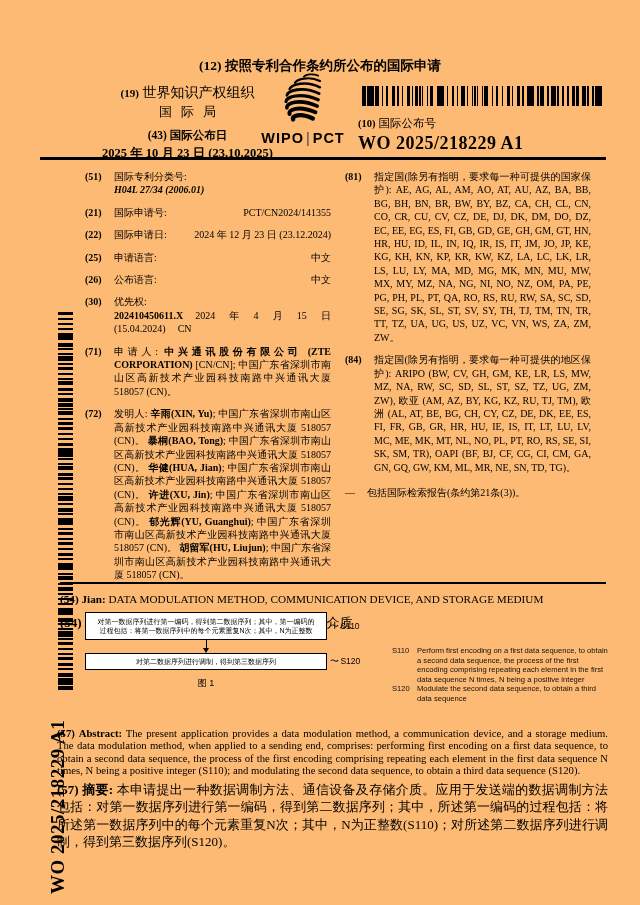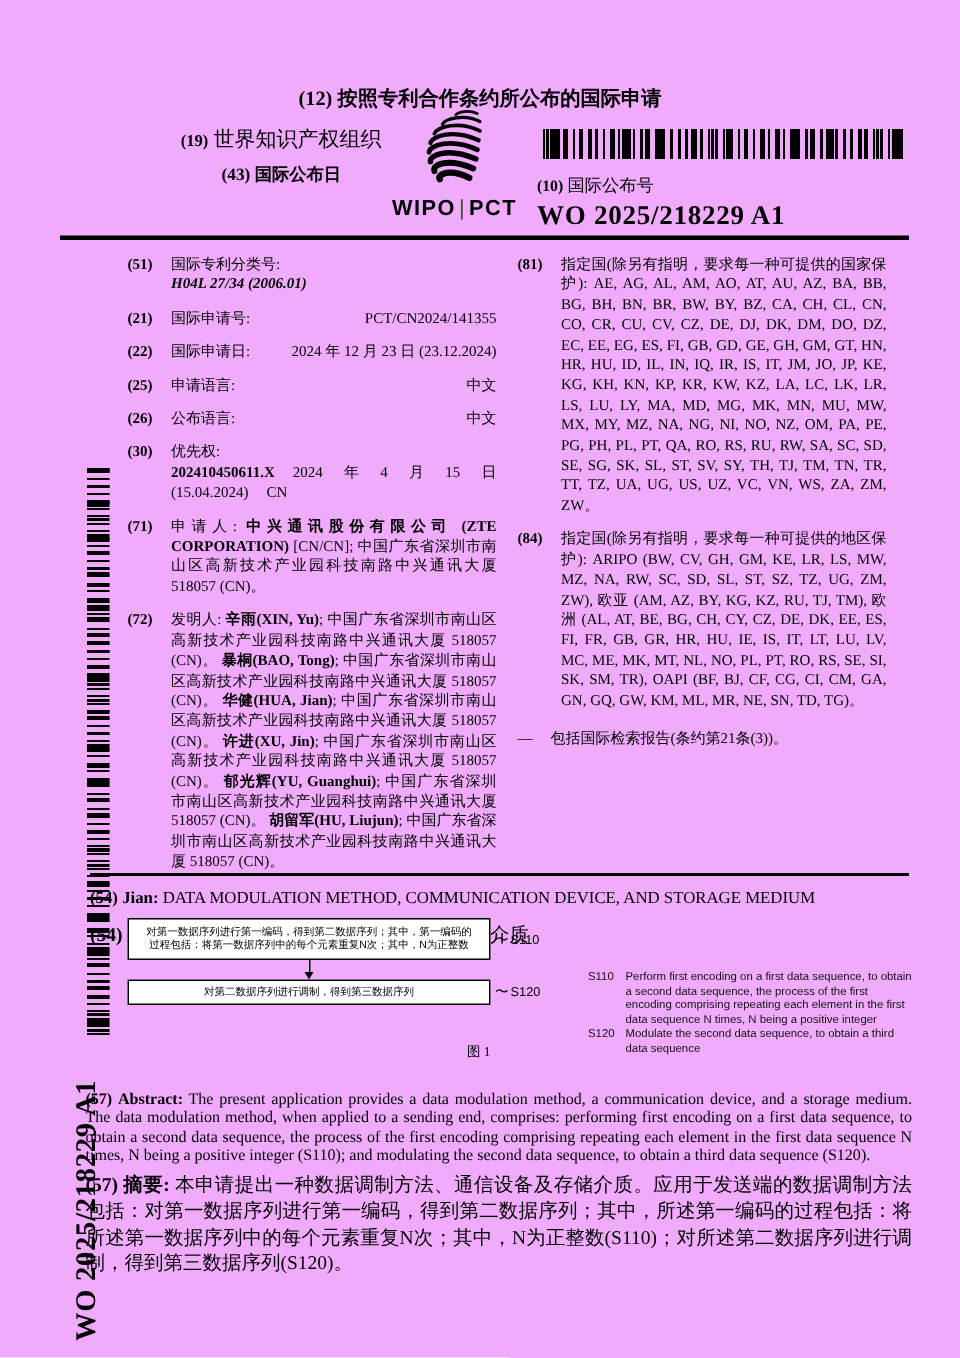--- a/index.html
+++ b/index.html
@@ -1,16 +1,16 @@
 <!DOCTYPE html>
 <html><head>
 <meta charset="utf-8">
 <style>
   html,body{margin:0;padding:0;background:#fff;}
-  .page{position:relative;width:640px;height:905px;background:#f0abfc;color:#000;
+  .page{position:relative;width:640px;height:905px;background:#fdba74;color:#000;
         font-family:"Liberation Serif","DejaVu Serif",serif;overflow:hidden;}
   .b{font-weight:bold;}
   p{margin:0;}
 
   
   .h12{position:absolute;top:57px;left:0;width:640px;text-align:center;font-weight:bold;font-size:13.5px;}
   .h19{position:absolute;top:84px;left:70px;width:235px;text-align:center;}
   .h19 .l1{font-size:14px;}
   .h19 .l1 .num{font-size:11px;font-weight:bold;}
   .h19 .l2{font-size:13px;letter-spacing:9px;padding-left:9px;margin-top:1px;}
@@ -56,21 +56,21 @@
   .figwrap{position:absolute;left:85px;top:612px;width:300px;font-family:"Liberation Sans",sans-serif;}
   .frow{display:flex;align-items:center;}
   .fbox{width:242px;box-sizing:border-box;border:1px solid #000;text-align:center;
         font-size:7px;line-height:9px;padding:3px 9px;background:#fff;}
   .fbox.one{height:28px;display:flex;align-items:center;justify-content:center;}
   .fconn{font-size:8.5px;margin-left:3px;white-space:nowrap;}
   .fconn .tilde{font-size:9px;letter-spacing:-1px;}
   .farrow{width:242px;height:13px;display:flex;flex-direction:column;align-items:center;}
   .farrow .stem{width:1px;height:8px;background:#000;}
   .farrow .head{width:0;height:0;border-left:3px solid transparent;border-right:3px solid transparent;border-top:5px solid #000;}
-  .fcap{width:242px;text-align:right;font-size:9px;margin-top:25px;font-family:Liberation Serif, serif;}
+  .fcap{width:242px;text-align:center;font-size:9px;margin-top:7px;font-family:Liberation Sans, sans-serif;}
   .steps{position:absolute;left:392px;top:646px;width:216px;font-family:"Liberation Sans",sans-serif;
          font-size:7.6px;line-height:9.6px;color:#111;}
   .step{display:flex;}
   .step .sl{width:25px;flex:none;}
   .step .st{flex:1;}
 
   
   .abs-en{position:absolute;left:57px;top:727px;width:551px;font-size:10.7px;line-height:12.3px;text-align:justify;}
   .abs-zh{position:absolute;left:57px;top:781px;width:551px;font-size:13px;line-height:17.3px;text-align:justify;}
 
@@ -85,21 +85,23 @@
 </style>
 </head>
 <body>
 
 <div class="page">
 
   <div class="h12"><span class="b">(12)</span> <span>按照专利合作条约所公布的国际申请</span></div>
 
   <div class="h19">
     <div class="l1"><span class="num">(19)</span> <span>世界知识产权组织</span></div>
+    <div class="l2">国际局</div>
     <div class="l3"><span>(43)</span> <span>国际公布日</span></div>
+    <div class="l4">2025 年 10 月 23 日 (23.10.2025)</div>
   </div>
 
   <div class="logo">
     <svg width="50" height="52" viewBox="0 0 56 58">
       <g stroke="#000" fill="none" stroke-linecap="round">
         <path d="M45 4 C38 1 31 3 29 5" stroke-width="2"></path>
         <path d="M47 10 C35 4 21 8 19 12" stroke-width="2.4"></path>
         <path d="M47 17 C31 9 15 14 13 19" stroke-width="2.8"></path>
         <path d="M46 24 C27 15 11 21 10 26" stroke-width="3.2"></path>
         <path d="M45 31 C25 22 9 28 9 33" stroke-width="3.6"></path>

